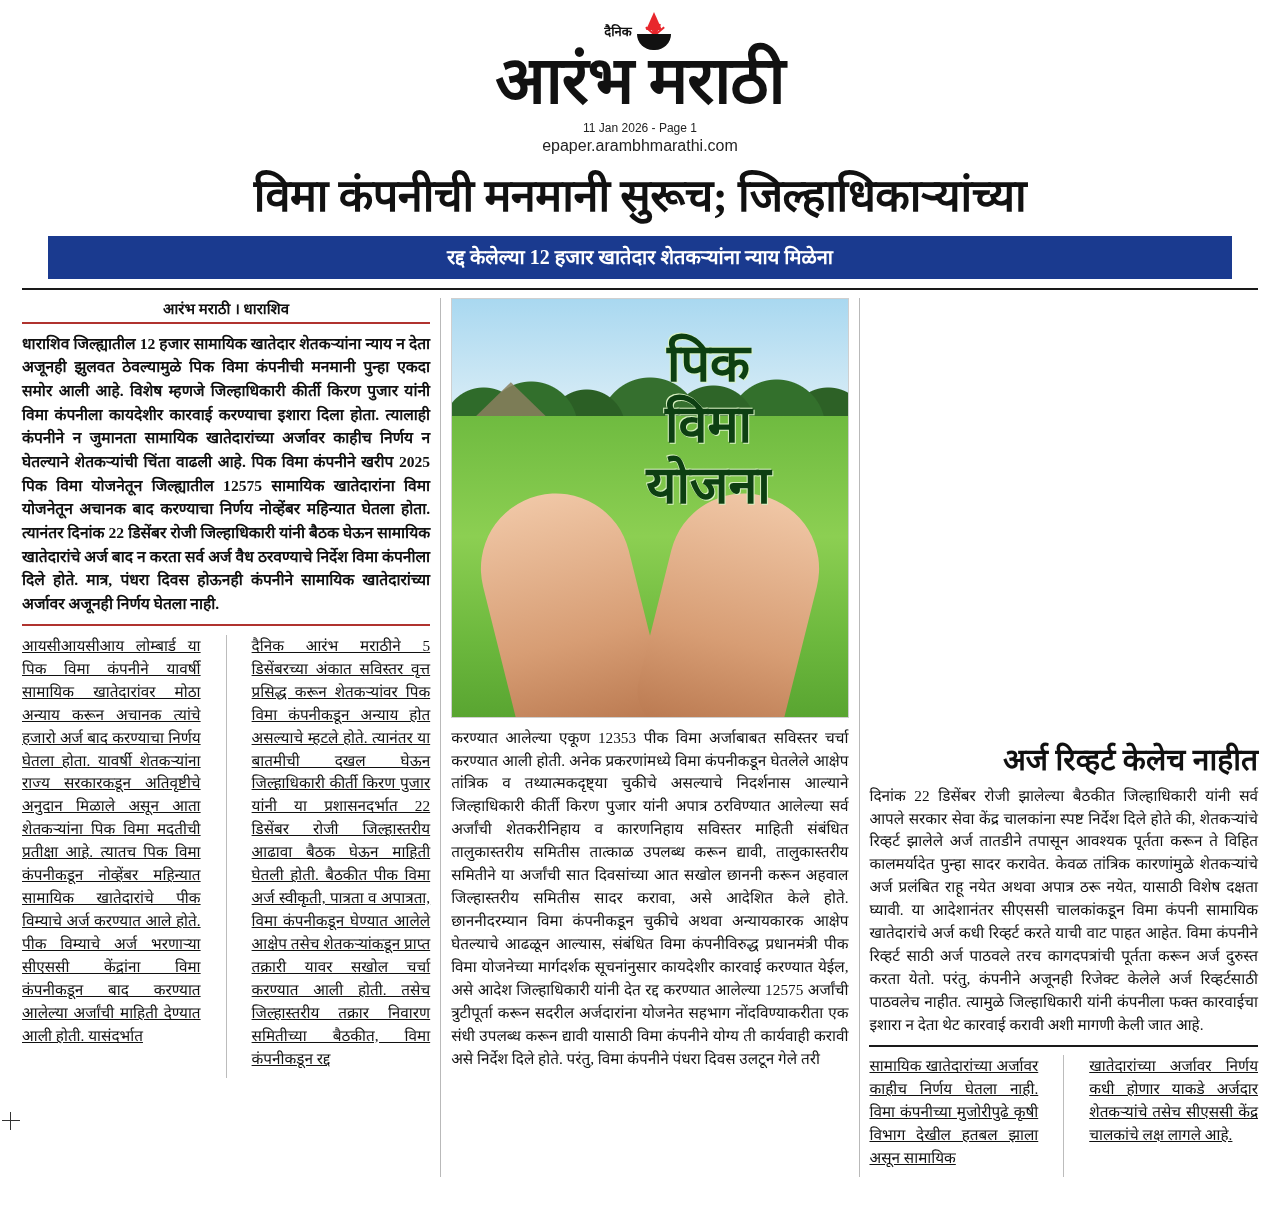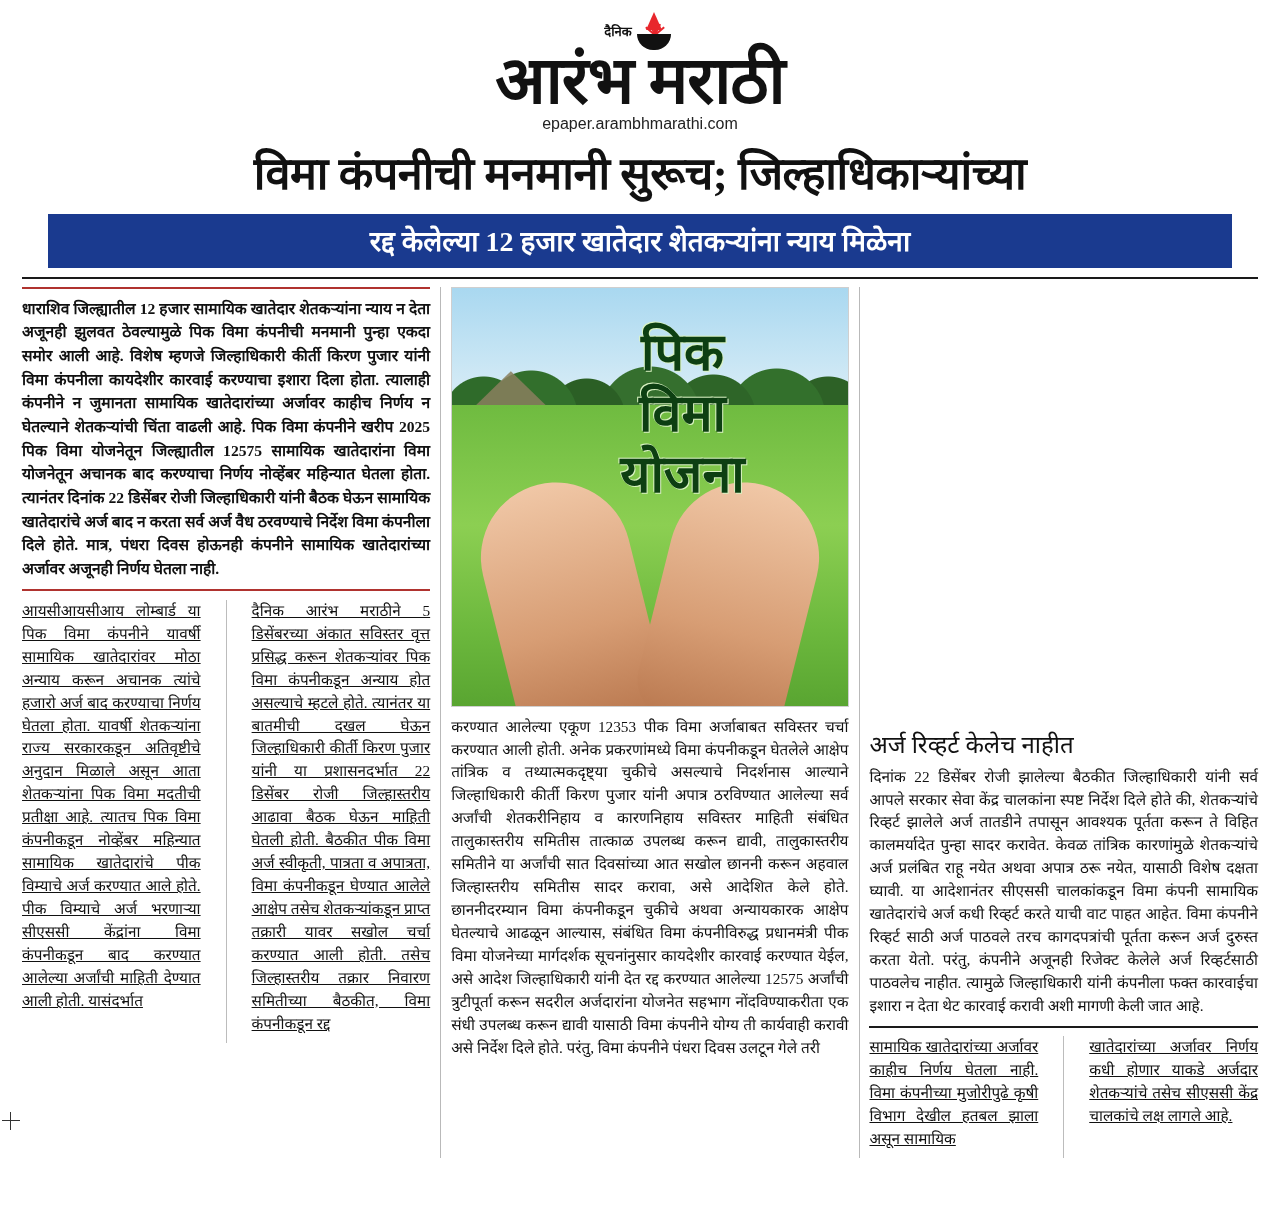--- a/index.html
+++ b/index.html
@@ -75,21 +75,21 @@
   }
   .subbar {
     margin-top:12px;
     margin-left:26px;
     margin-right:26px;
     background:#1a3a8f;
     color:#fff;
     text-align:center;
     font-family:"Liberation Serif", serif;
     font-weight:bold;
-    font-size:28px;
+    font-size:20px;
     padding:7px 4px 9px 4px;
     letter-spacing:0px;
   }
   .rule-top {
     height:2px; background:#1a1a1a; margin-top:9px;
   }
 
   
   .content {
     display:flex;
@@ -161,38 +161,38 @@
     width:330px; height:300px;
   }
   .photo .palm {
     position:absolute; bottom:0; width:150px; height:250px;
     background:linear-gradient(#f0c7a6, #d79d74 60%, #b9784f);
     border-radius:75px 75px 40px 40px;
   }
   .photo .palm.left { left:8px; transform:rotate(-14deg); }
   .photo .palm.right { right:8px; transform:rotate(14deg); }
   .photo .pcaption {
-    position:absolute; right:40px; top:34px;
+    position:absolute; right:14px; top:34px;
     text-align:center;
     font-family:"Liberation Serif", serif;
     font-weight:bold;
     color:#0d3f12;
     text-shadow:1px 1px 0 #d9f2c2, -1px -1px 0 #d9f2c2;
     line-height:1.18;
     width:250px;
   }
   .photo .pcaption .l1 { font-size:52px; }
   .photo .pcaption .l2 { font-size:52px; }
   .photo .pcaption .l3 { font-size:52px; }
 
   .subhead-right {
     font-family:"Liberation Serif", serif;
-    font-weight:normal;
-    font-size:24px;
-    text-align:left;
+    font-weight:bold;
+    font-size:30px;
+    text-align:right;
     margin:10px 0 6px 0;
   }
   .mini { font-size:14.4px; line-height:1.45; }
   .section-rule { height:2px; background:#1a1a1a; margin:8px 0; }
 
   .crop-mark {
     position:absolute; left:2px; top:1120px; width:18px; height:1px; background:#333;
   }
   .crop-mark2 {
     position:absolute; left:10px; top:1112px; width:1px; height:18px; background:#333;
@@ -212,32 +212,34 @@
           <span style="transform:rotate(-25deg)"></span>
           <span style="transform:rotate(0deg)"></span>
           <span style="transform:rotate(25deg)"></span>
           <span style="transform:rotate(50deg)"></span>
         </div>
         <div class="flame"></div>
         <div class="lamp"></div>
       </div>
     </div>
     <div class="masthead-title">आरंभ मराठी</div>
+    <div class="masthead-date">11 Jan 2026 - Page 1</div>
     <div class="masthead-site">epaper.arambhmarathi.com</div>
   </div>
 
   <div class="headline">
     <div>विमा कंपनीची मनमानी सुरूच; जिल्हाधिकाऱ्यांच्या</div>
   </div>
   <div class="subbar">रद्द केलेल्या 12 हजार खातेदार शेतकऱ्यांना न्याय मिळेना</div>
   <div class="rule-top"></div>
 
   <div class="content">
 
     <div class="col" style="width:416px;">
+      <div class="byline">आरंभ मराठी  ।  धाराशिव</div>
       <div class="byline-rule"></div>
       <p class="just lead">धाराशिव जिल्ह्यातील 12 हजार सामायिक खातेदार शेतकऱ्यांना न्याय न देता अजूनही झुलवत ठेवल्यामुळे पिक विमा कंपनीची मनमानी पुन्हा एकदा समोर आली आहे. विशेष म्हणजे जिल्हाधिकारी कीर्ती किरण पुजार यांनी विमा कंपनीला कायदेशीर कारवाई करण्याचा इशारा दिला होता. त्यालाही कंपनीने न जुमानता सामायिक खातेदारांच्या अर्जावर काहीच निर्णय न घेतल्याने शेतकऱ्यांची चिंता वाढली आहे. पिक विमा कंपनीने खरीप 2025 पिक विमा योजनेतून जिल्ह्यातील 12575 सामायिक खातेदारांना विमा योजनेतून अचानक बाद करण्याचा निर्णय नोव्हेंबर महिन्यात घेतला होता. त्यानंतर दिनांक 22 डिसेंबर रोजी जिल्हाधिकारी यांनी बैठक घेऊन सामायिक खातेदारांचे अर्ज बाद न करता सर्व अर्ज वैध ठरवण्याचे निर्देश विमा कंपनीला दिले होते. मात्र, पंधरा दिवस होऊनही कंपनीने सामायिक खातेदारांच्या अर्जावर अजूनही निर्णय घेतला नाही.</p>
       <div class="hrule"></div>
       <div class="twocol-sub">
         <div class="sc">
           <p class="just">आयसीआयसीआय लोम्बार्ड या पिक विमा कंपनीने यावर्षी सामायिक खातेदारांवर मोठा अन्याय करून अचानक त्यांचे हजारो अर्ज बाद करण्याचा निर्णय घेतला होता. यावर्षी शेतकऱ्यांना राज्य सरकारकडून अतिवृष्टीचे अनुदान मिळाले असून आता शेतकऱ्यांना पिक विमा मदतीची प्रतीक्षा आहे. त्यातच पिक विमा कंपनीकडून नोव्हेंबर महिन्यात सामायिक खातेदारांचे पीक विम्याचे अर्ज करण्यात आले होते. पीक विम्याचे अर्ज भरणाऱ्या सीएससी केंद्रांना विमा कंपनीकडून बाद करण्यात आलेल्या अर्जांची माहिती देण्यात आली होती. यासंदर्भात</p>
         </div>
         <div class="vr"></div>
         <div class="sc">
           <p class="just">दैनिक आरंभ मराठीने 5 डिसेंबरच्या अंकात सविस्तर वृत्त प्रसिद्ध करून शेतकऱ्यांवर पिक विमा कंपनीकडून अन्याय होत असल्याचे म्हटले होते. त्यानंतर या बातमीची दखल घेऊन जिल्हाधिकारी कीर्ती किरण पुजार यांनी या प्रशासनदर्भात 22 डिसेंबर रोजी जिल्हास्तरीय आढावा बैठक घेऊन माहिती घेतली होती. बैठकीत पीक विमा अर्ज स्वीकृती, पात्रता व अपात्रता, विमा कंपनीकडून घेण्यात आलेले आक्षेप तसेच शेतकऱ्यांकडून प्राप्त तक्रारी यावर सखोल चर्चा करण्यात आली होती. तसेच जिल्हास्तरीय तक्रार निवारण समितीच्या बैठकीत, विमा कंपनीकडून रद्द</p>

